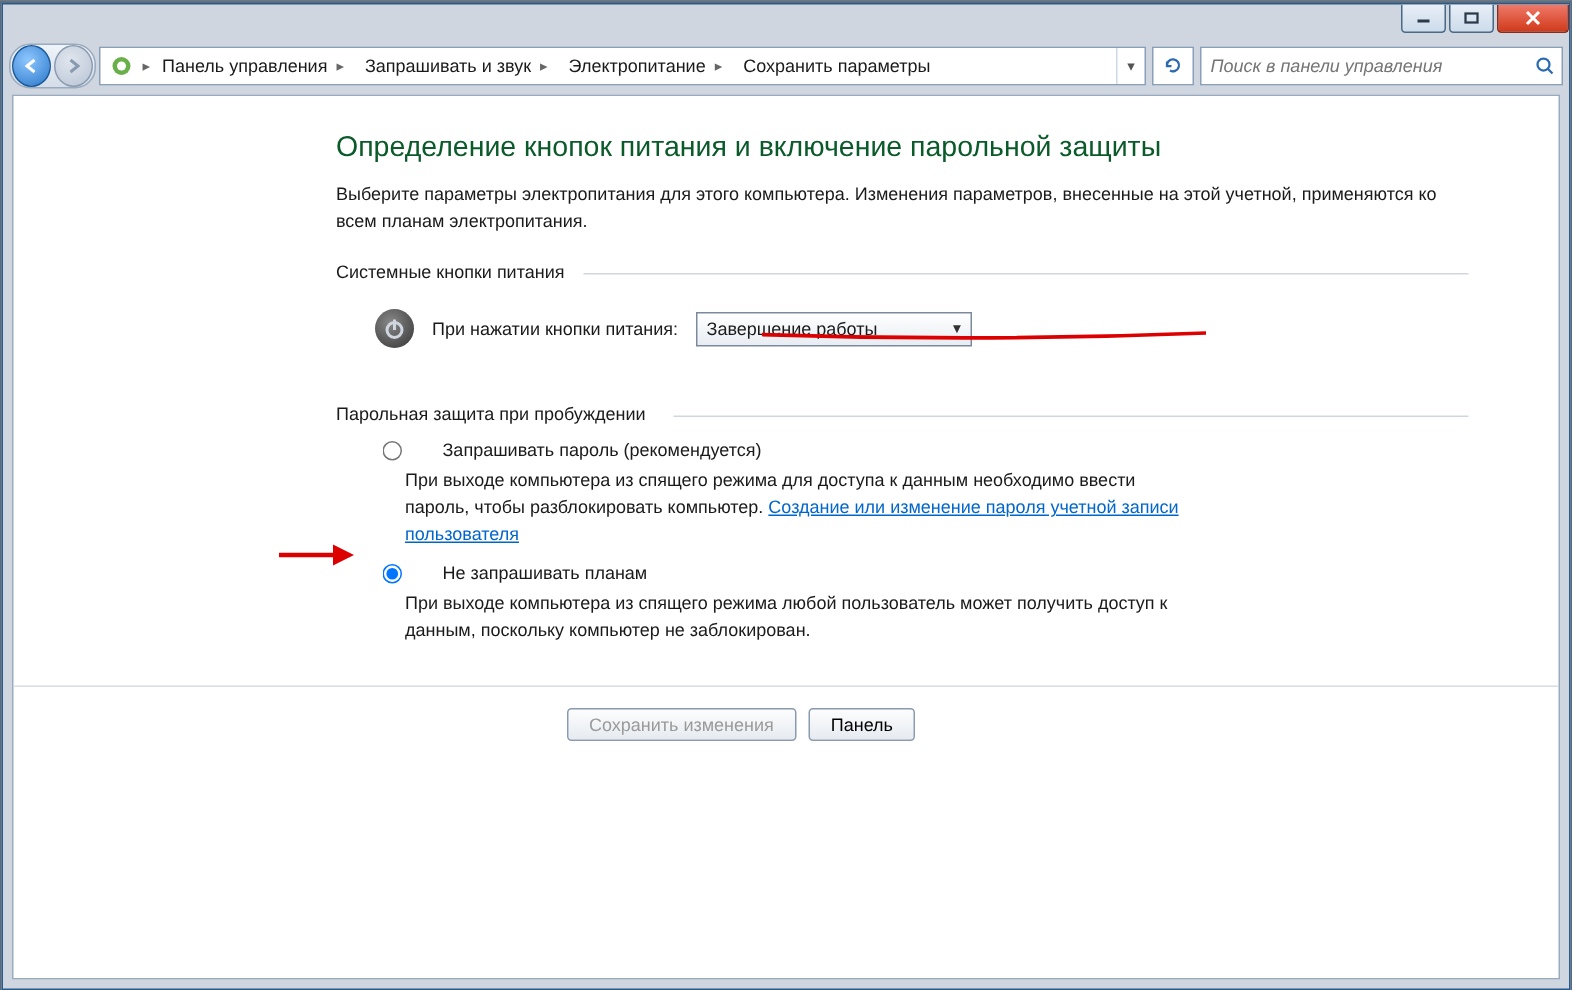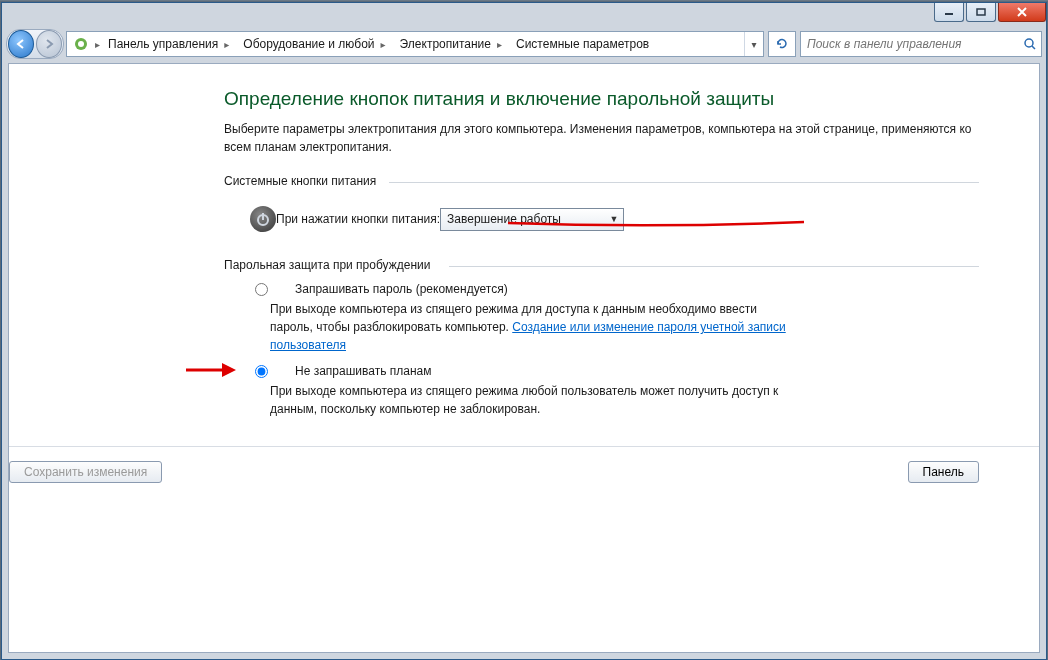--- a/index.html
+++ b/index.html
@@ -20,33 +20,33 @@
   .refresh { width:26px; height:24px; background:#fff; border:1px solid #8aa0b8; display:flex; align-items:center; justify-content:center; margin:0 2px; }
   .search { width:240px; height:24px; background:#fff; border:1px solid #8aa0b8; display:flex; align-items:center; }
   .search input { flex:1; border:none; outline:none; font:inherit; padding:0 6px; color:#3b82f6; font-style:italic; background:transparent; }
   .search-icon { width:22px; display:flex; align-items:center; justify-content:center; color:#2a6ab0; }
   .content { position:absolute; top:60px; left:6px; right:6px; bottom:6px; background:#fff; border:1px solid #9aaabf; padding:24px 60px 0 215px; }
   h1 { font-size:19px; font-weight:400; color:#0a5a2a; margin:0 0 10px 0; }
   .sub { line-height:1.5; margin-bottom:18px; }
   .grouplabel { margin:14px 0 10px 0; position:relative; }
   .grouplabel::after { content:""; position:absolute; left:165px; right:0; top:55%; height:1px; background:#d0d6dd; }
   .grouplabel.g2::after { left:225px; }
-  .power-row { display:flex; align-items:center; gap:0; margin:18px 0 26px 26px; }
+  .power-row { display:flex; align-items:center; gap:12px; margin:18px 0 37px 26px; }
   .power-icon { width:26px; height:26px; border-radius:50%; background:radial-gradient(circle at 40% 35%, #888, #333); display:flex; align-items:center; justify-content:center; position:relative; }
   .power-icon svg { display:block; }
   .dropdown { position:relative; width:158px; height:21px; border:1px solid #7a8a9c; background:linear-gradient(#fff,#e8edf3); display:flex; align-items:center; padding:0 18px 0 6px; font-size:12px; }
   .dropdown .dd-arrow { position:absolute; right:2px; top:2px; width:14px; height:17px; display:flex; align-items:center; justify-content:center; font-size:9px; color:#333; }
   .underline-red { position:absolute; left:282px; width:300px; height:5px; background:transparent; }
   .underline-red svg { display:block; }
   .opt { display:flex; align-items:flex-start; gap:24px; margin:10px 0 4px 26px; }
   .opt input { margin-top:1px; }
   .opt-desc { margin:2px 0 8px 46px; line-height:1.5; max-width:520px; }
   a.link { color:#0066cc; text-decoration:underline; cursor:pointer; }
   .arrow-annot { position:absolute; left:-40px; top:272px; }
-  .btn-row { display:flex; justify-content:space-between; gap:8px; border-top:1px solid #d8dde4; margin:28px -60px 0 -215px; padding:14px 60px 0 0; }
+  .btn-row { display:flex; justify-content:center; gap:8px; border-top:1px solid #d8dde4; margin:28px -60px 0 -215px; padding:14px 60px 0 0; }
   .btn { height:22px; padding:0 14px; border:1px solid #8a9ab0; border-radius:3px; background:linear-gradient(#fdfdfd,#e6ebf1); font:inherit; display:flex; align-items:center; }
   .btn.disabled { color:#9a9a9a; }
   .content-inner { position:relative; }
 </style>
 </head>
 <body>
 
 <div class="window">
 
   <div class="titlebar">
@@ -86,29 +86,29 @@
             <circle cx="8" cy="8" r="6" fill="#6ab04a"></circle>
             <circle cx="8" cy="8" r="3" fill="#fff"></circle>
           </svg>
       </div>
       <span class="chev">▸</span>
       <button class="crumb">
           <span>Панель управления</span>
           <span class="chev">▸</span>
         </button>
       <button class="crumb">
-          <span>Оборудование и любой</span>
+          <span>Запрашивать и звук</span>
           <span class="chev">▸</span>
         </button>
       <button class="crumb">
           <span>Электропитание</span>
           <span class="chev">▸</span>
         </button>
       <button class="crumb">
-          <span>Системные параметров</span>
+          <span>Сохранить параметры</span>
         </button>
       <div style="flex:1"></div>
       <div class="addr-drop">▾</div>
     </div>
     <div class="refresh">
       <svg width="14" height="14">
           <path d="M3 7 A4 4 0 1 1 5 10" stroke="#2a6ab0" stroke-width="1.5" fill="none"></path>
           <path d="M3 4 L3 7 L6 7" stroke="#2a6ab0" stroke-width="1.5" fill="none"></path>
         </svg>
     </div>
@@ -120,21 +120,21 @@
             <path d="M9 9 L12 12" stroke="#2a6ab0" stroke-width="1.5"></path>
           </svg>
       </div>
     </div>
   </div>
 
   <div class="content">
     <div class="content-inner">
 
       <h1>Определение кнопок питания и включение парольной защиты</h1>
-      <div class="sub">Выберите параметры электропитания для этого компьютера. Изменения параметров, компьютера на этой странице, применяются ко всем планам электропитания.</div>
+      <div class="sub">Выберите параметры электропитания для этого компьютера. Изменения параметров, внесенные на этой учетной, применяются ко всем планам электропитания.</div>
 
       <div class="grouplabel"><span>Системные кнопки питания</span></div>
 
       <div class="power-row">
         <div class="power-icon">
           <svg width="16" height="16">
               <circle cx="8" cy="9" r="5" stroke="#cfd6df" stroke-width="2" fill="none"></circle>
               <rect x="7" y="2" width="2" height="7" fill="#cfd6df"></rect>
             </svg>
         </div>

